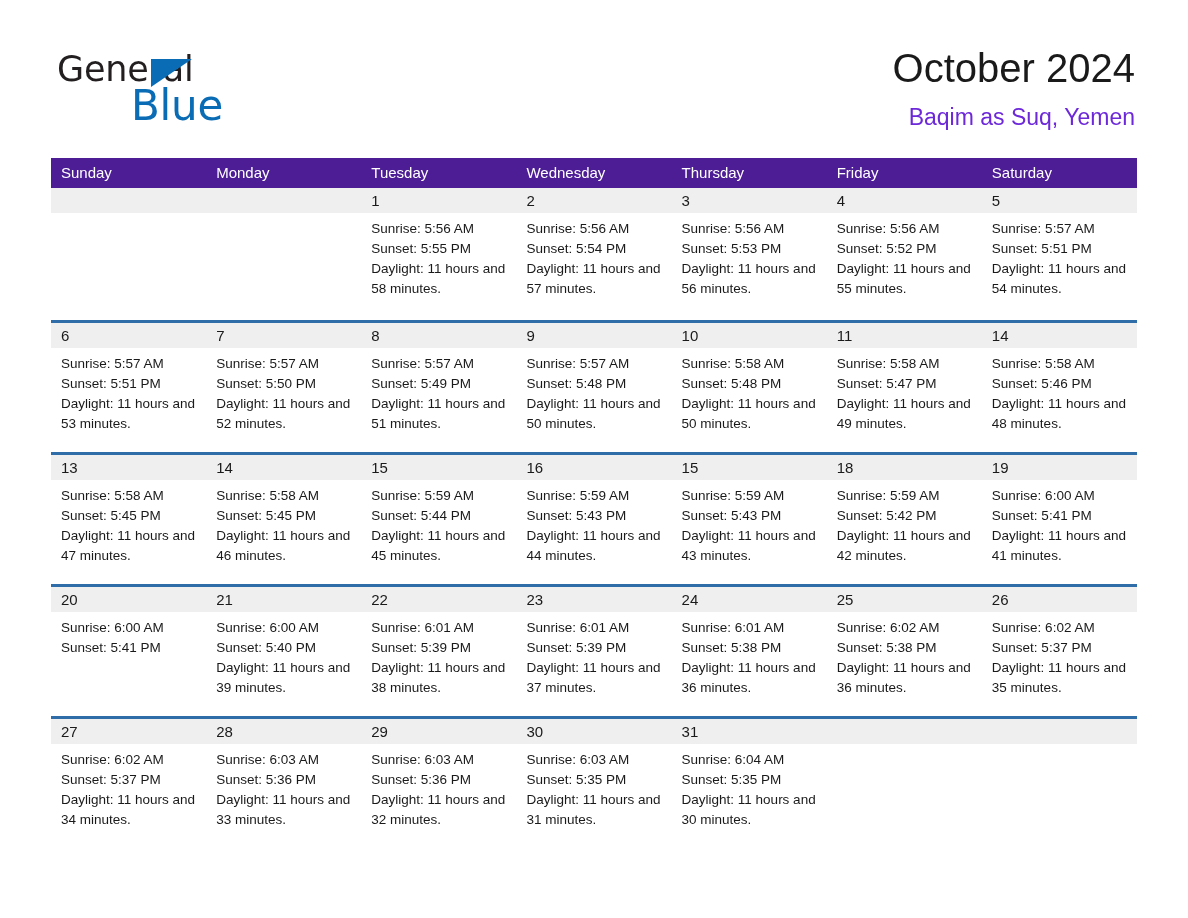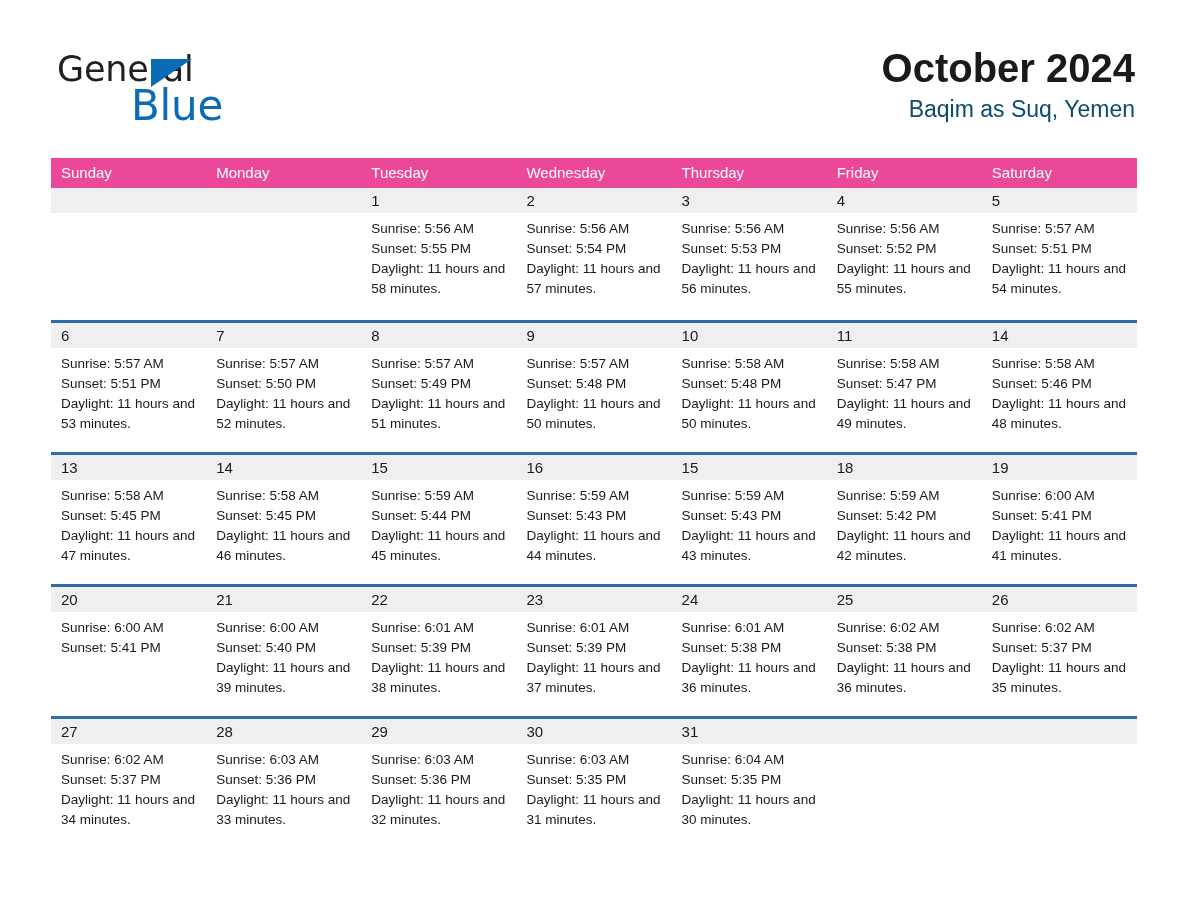--- a/index.html
+++ b/index.html
@@ -72,45 +72,45 @@
   }
 
   .title-block {
     position: absolute;
     right: 53px;
     top: 44px;
     text-align: right;
   }
   .cal-title {
     font-size: 40px;
-    font-weight: 700;
+    font-weight: 400;
     color: #1a1a1a;
     line-height: 48px;
     white-space: nowrap;
   }
   .cal-subtitle {
     font-size: 23px;
     font-weight: 400;
-    color: #0c4a6e;
+    color: #6d28d9;
     line-height: 30px;
-    margin-top: 2px;
+    margin-top: 10px;
     white-space: nowrap;
   }
 
   
   .calendar {
     position: absolute;
     left: 51px;
     top: 158px;
     width: 1086px;
   }
 
   .weekday-row {
     display: flex;
-    background: #ec4899;
+    background: #4c1d95;
     height: 30px;
   }
   .weekday-cell {
     flex: 1 1 0;
     color: #ffffff;
     font-size: 15px;
     line-height: 30px;
     padding-left: 10px;
     box-sizing: border-box;
     white-space: nowrap;

